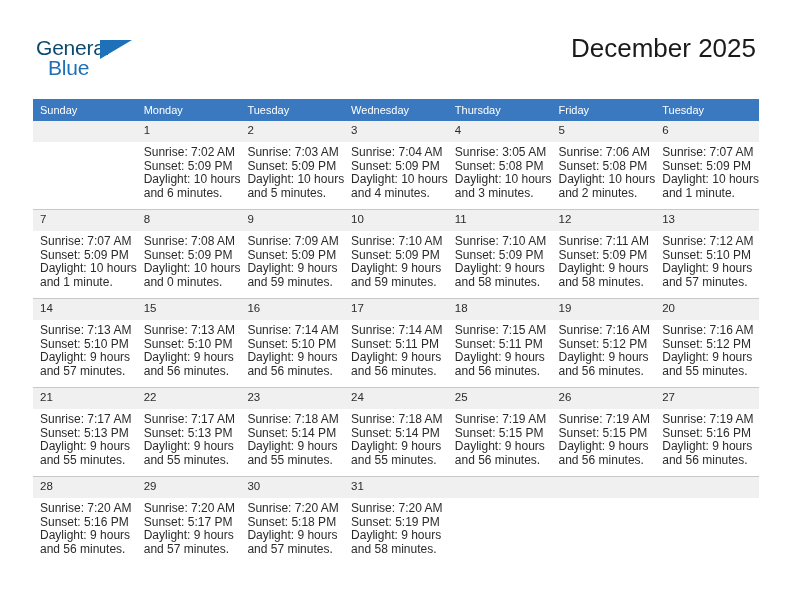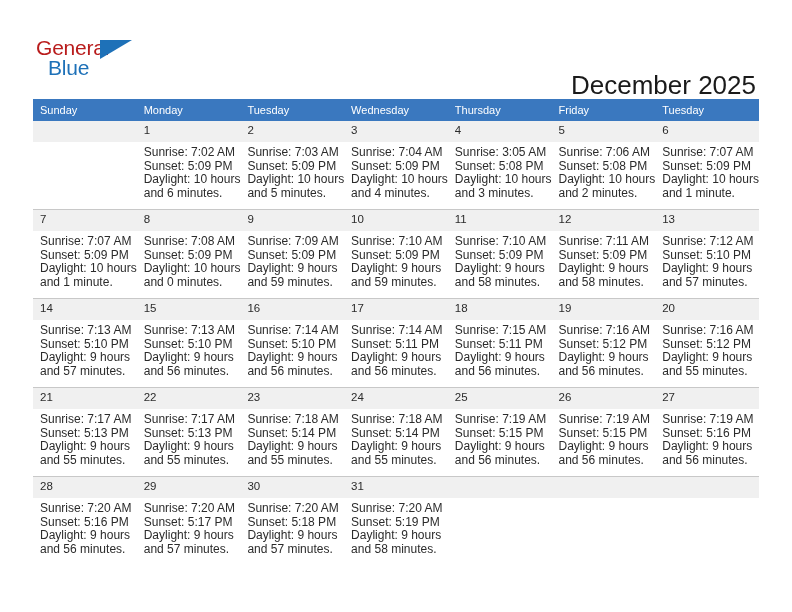--- a/index.html
+++ b/index.html
@@ -37,21 +37,21 @@
     top: 36px;
     width: 120px;
     height: 48px;
   }
   .logo-general {
     position: absolute;
     left: 0;
     top: 0;
     font-size: 21px;
     letter-spacing: -0.2px;
-    color: #b91c1c;
+    color: #0c4a6e;
     font-family: "Liberation Sans", sans-serif;
   }
   .logo-triangle {
     position: absolute;
     left: 64px;
     top: 4px;
     width: 0;
     height: 0;
     border-left: 32px solid #1e71b8;
     border-bottom: 19px solid transparent;
@@ -64,21 +64,20 @@
     letter-spacing: -0.2px;
     color: #1e71b8;
     font-family: "Liberation Sans", sans-serif;
   }
 
   .title-block {
     position: absolute;
     right: 36px;
     top: 32px;
     text-align: right;
-    margin-top: 37px;
   }
   .cal-title {
     font-size: 26px;
     font-weight: normal;
     color: #1a1a1a;
     line-height: 32px;
     white-space: nowrap;
   }
   .cal-subtitle {
     font-size: 13px;

